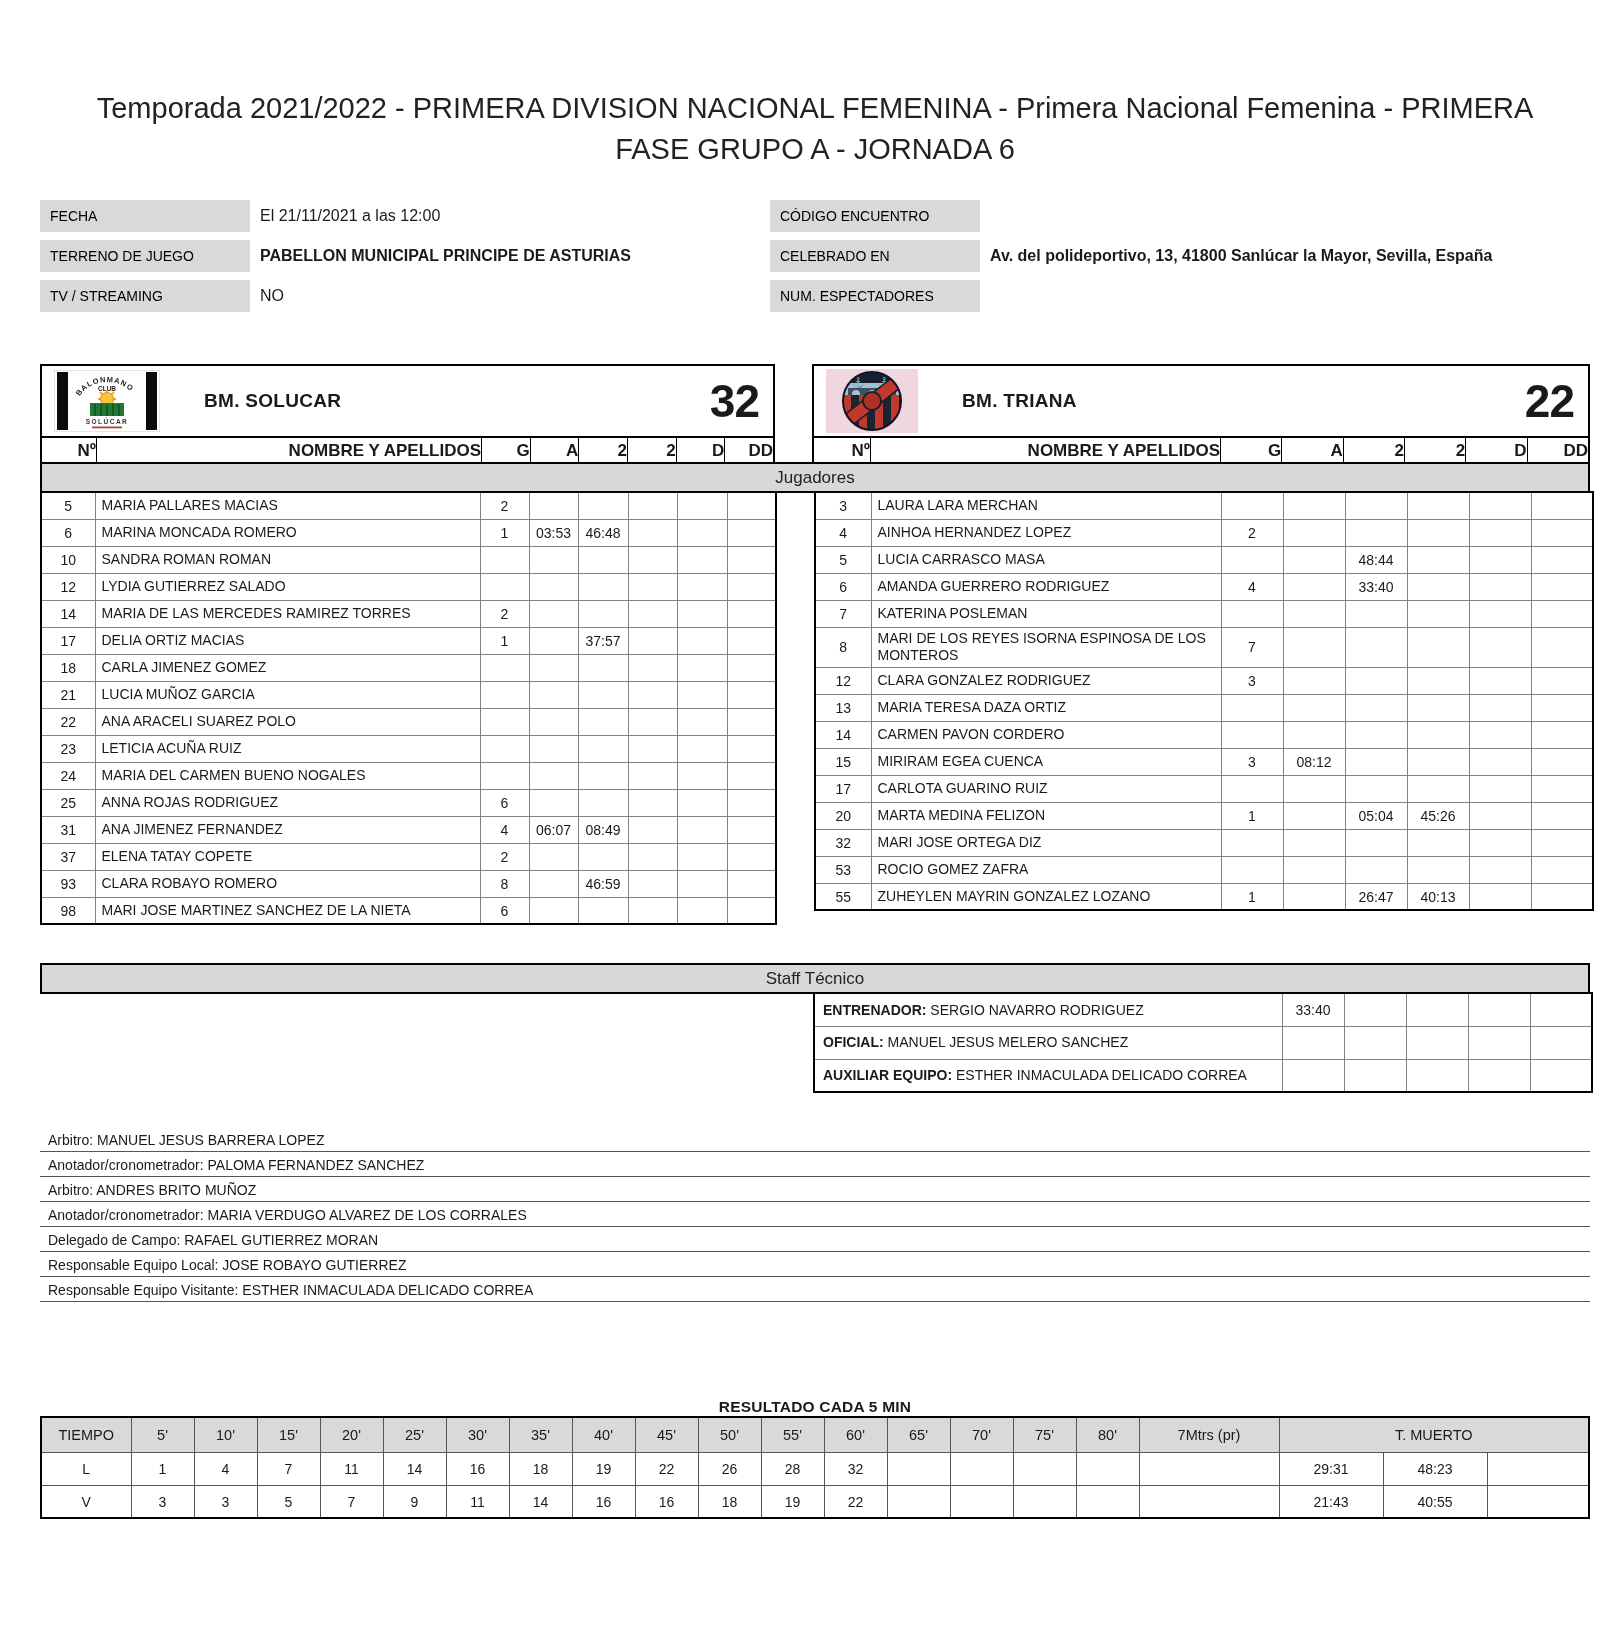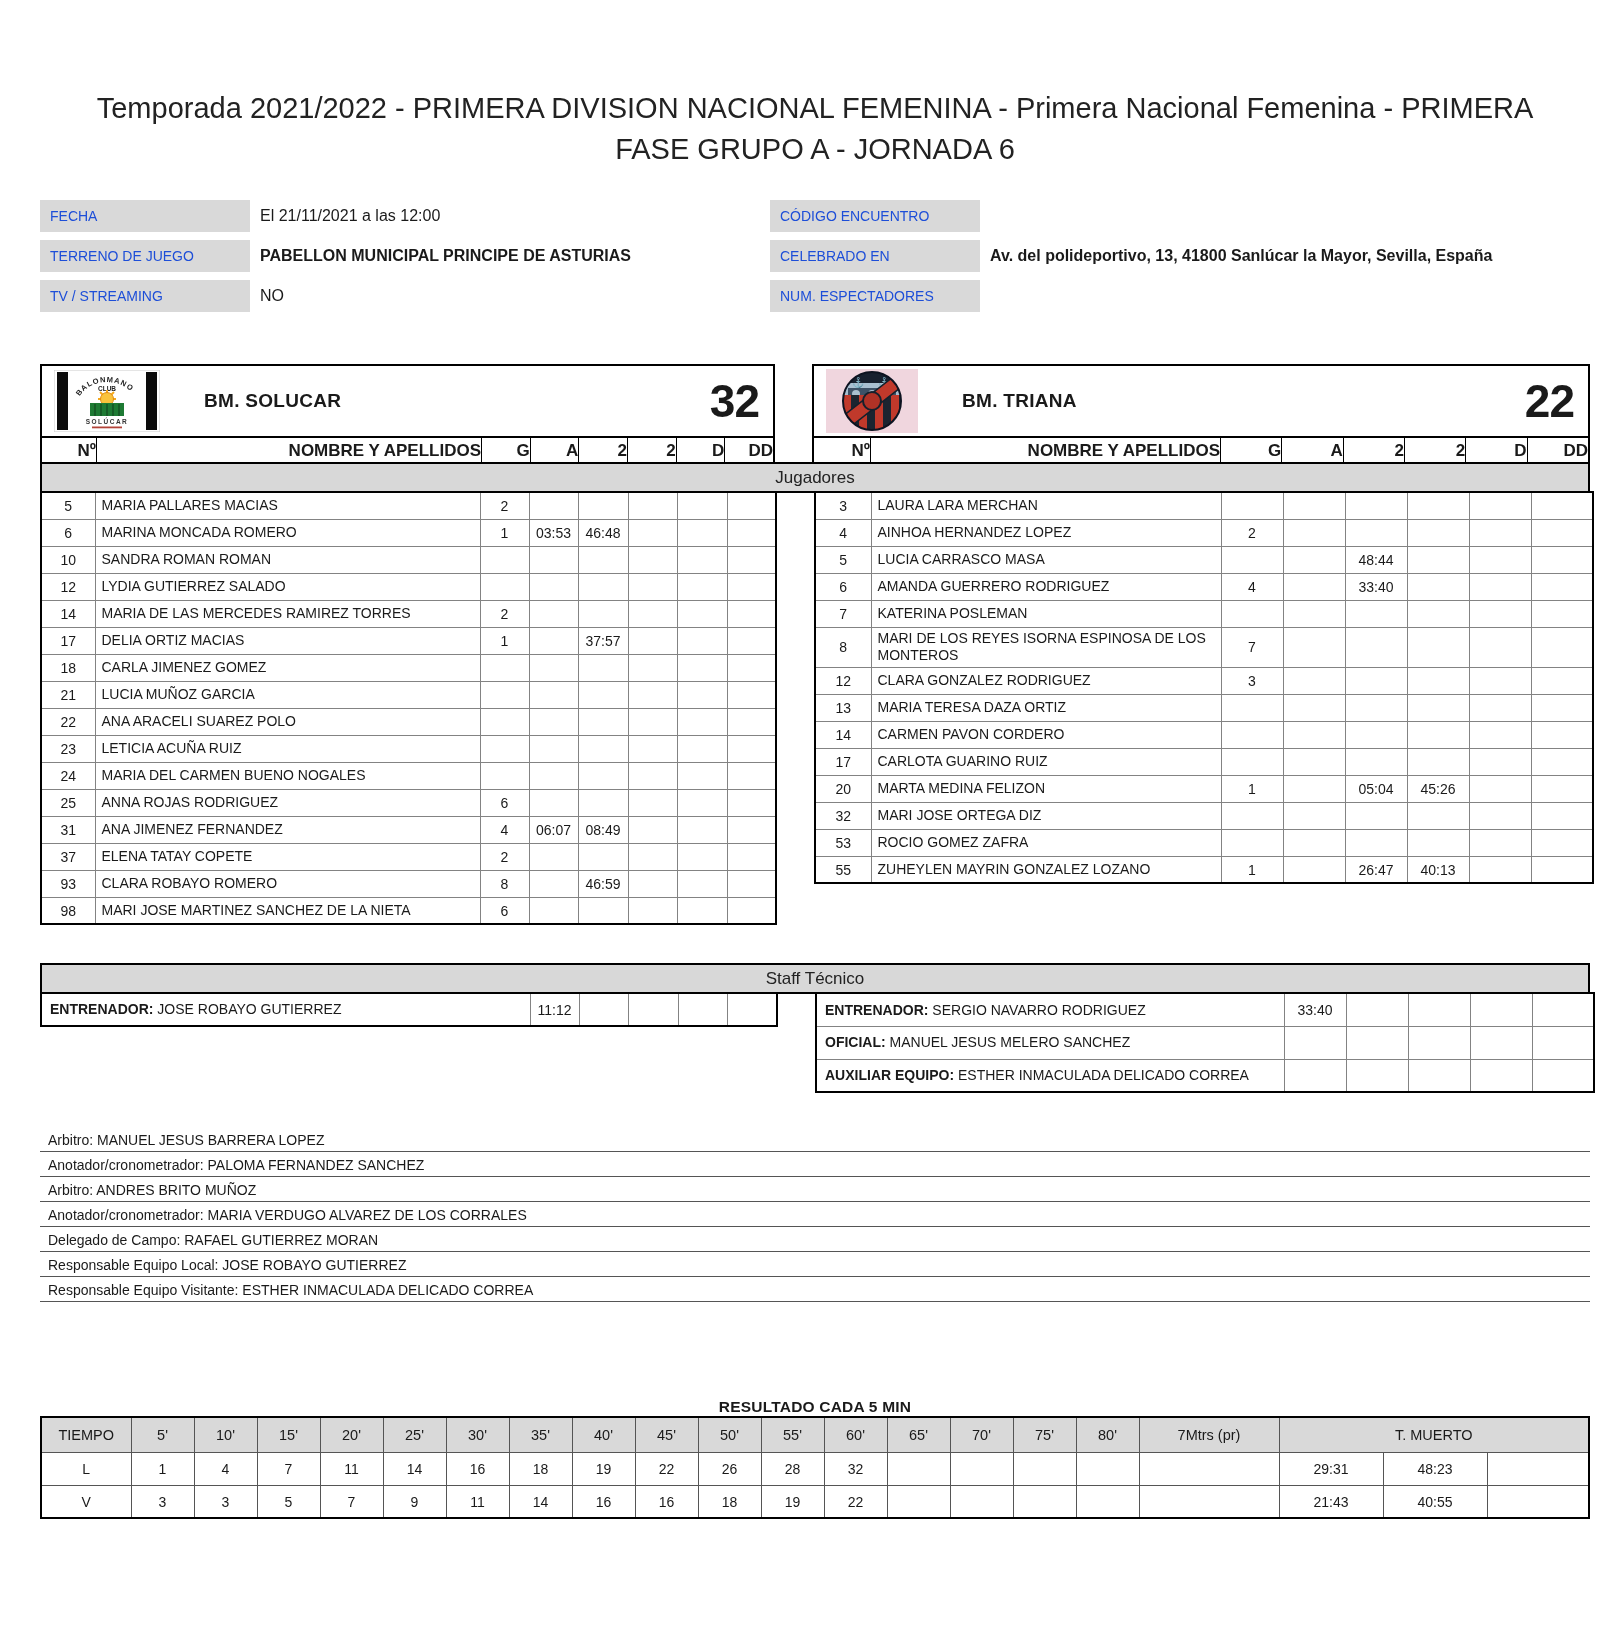--- a/index.html
+++ b/index.html
@@ -6,21 +6,21 @@
   body{width:1600px;height:1633px;font-family:"Liberation Sans",sans-serif;color:#1a1a1a;overflow:hidden;}
   .page{width:1550px;margin-left:40px;padding-top:88px;}
   
   .title{width:1490px;margin:0 auto;text-align:center;font-size:29px;line-height:1.42;font-weight:400;color:#222;}
   
   .info{display:flex;margin-top:30px;}
   .info-col{display:flex;flex-direction:column;}
   .info-col.l{width:730px;}
   .info-col.r{width:820px;}
   .info-row{display:flex;align-items:center;margin-bottom:8px;height:32px;}
-  .info-label{width:200px;min-width:200px;height:32px;line-height:32px;background:#d9d9d9;padding-left:10px;font-size:14px;color:#1d4ed8;}
+  .info-label{width:200px;min-width:200px;height:32px;line-height:32px;background:#d9d9d9;padding-left:10px;font-size:14px;color:#000000;}
   .info-value{margin-left:10px;font-size:16px;white-space:nowrap;}
   .info-value.b{font-weight:bold;}
   
   .match{margin-top:44px;}
   .trow{display:flex;gap:37px;align-items:flex-start;}
   .team-hdr{box-sizing:border-box;border:2px solid #000;height:74px;display:flex;align-items:center;padding:0 14px 0 12px;background:#fff;}
   .team-hdr.w-l{width:735px;}
   .team-hdr.w-r{width:778px;}
   .team-name{font-size:19px;font-weight:bold;margin-left:44px;letter-spacing:.3px;}
   .team-score{margin-left:auto;font-size:46px;font-weight:bold;letter-spacing:-1px;}
@@ -475,20 +475,30 @@
               <td class="num">14</td>
               <td class="pname">CARMEN PAVON CORDERO</td>
               <td class="stat"></td>
               <td class="stat"></td>
               <td class="stat"></td>
               <td class="stat"></td>
               <td class="stat"></td>
               <td class="stat"></td>
             </tr>
             <tr>
+              <td class="num">15</td>
+              <td class="pname">MIRIRAM EGEA CUENCA</td>
+              <td class="stat">3</td>
+              <td class="stat">08:12</td>
+              <td class="stat"></td>
+              <td class="stat"></td>
+              <td class="stat"></td>
+              <td class="stat"></td>
+            </tr>
+            <tr>
               <td class="num">17</td>
               <td class="pname">CARLOTA GUARINO RUIZ</td>
               <td class="stat"></td>
               <td class="stat"></td>
               <td class="stat"></td>
               <td class="stat"></td>
               <td class="stat"></td>
               <td class="stat"></td>
             </tr>
             <tr>
@@ -541,28 +551,20 @@
       <table class="stable w-l">
         <colgroup>
             <col style="width:489px">
             <col style="width:49px">
             <col style="width:49px">
             <col style="width:50px">
             <col style="width:49px">
             <col style="width:50px">
           </colgroup>
         <tbody>
-            <tr>
-              <td class="sname"><b>ENTRENADOR: </b>JOSE ROBAYO GUTIERREZ</td>
-              <td class="stat">11:12</td>
-              <td class="stat"></td>
-              <td class="stat"></td>
-              <td class="stat"></td>
-              <td class="stat"></td>
-            </tr>
           </tbody>
       </table>
       <table class="stable w-r">
         <colgroup>
             <col style="width:468px">
             <col style="width:62px">
             <col style="width:62px">
             <col style="width:62px">
             <col style="width:62px">
             <col style="width:62px">

